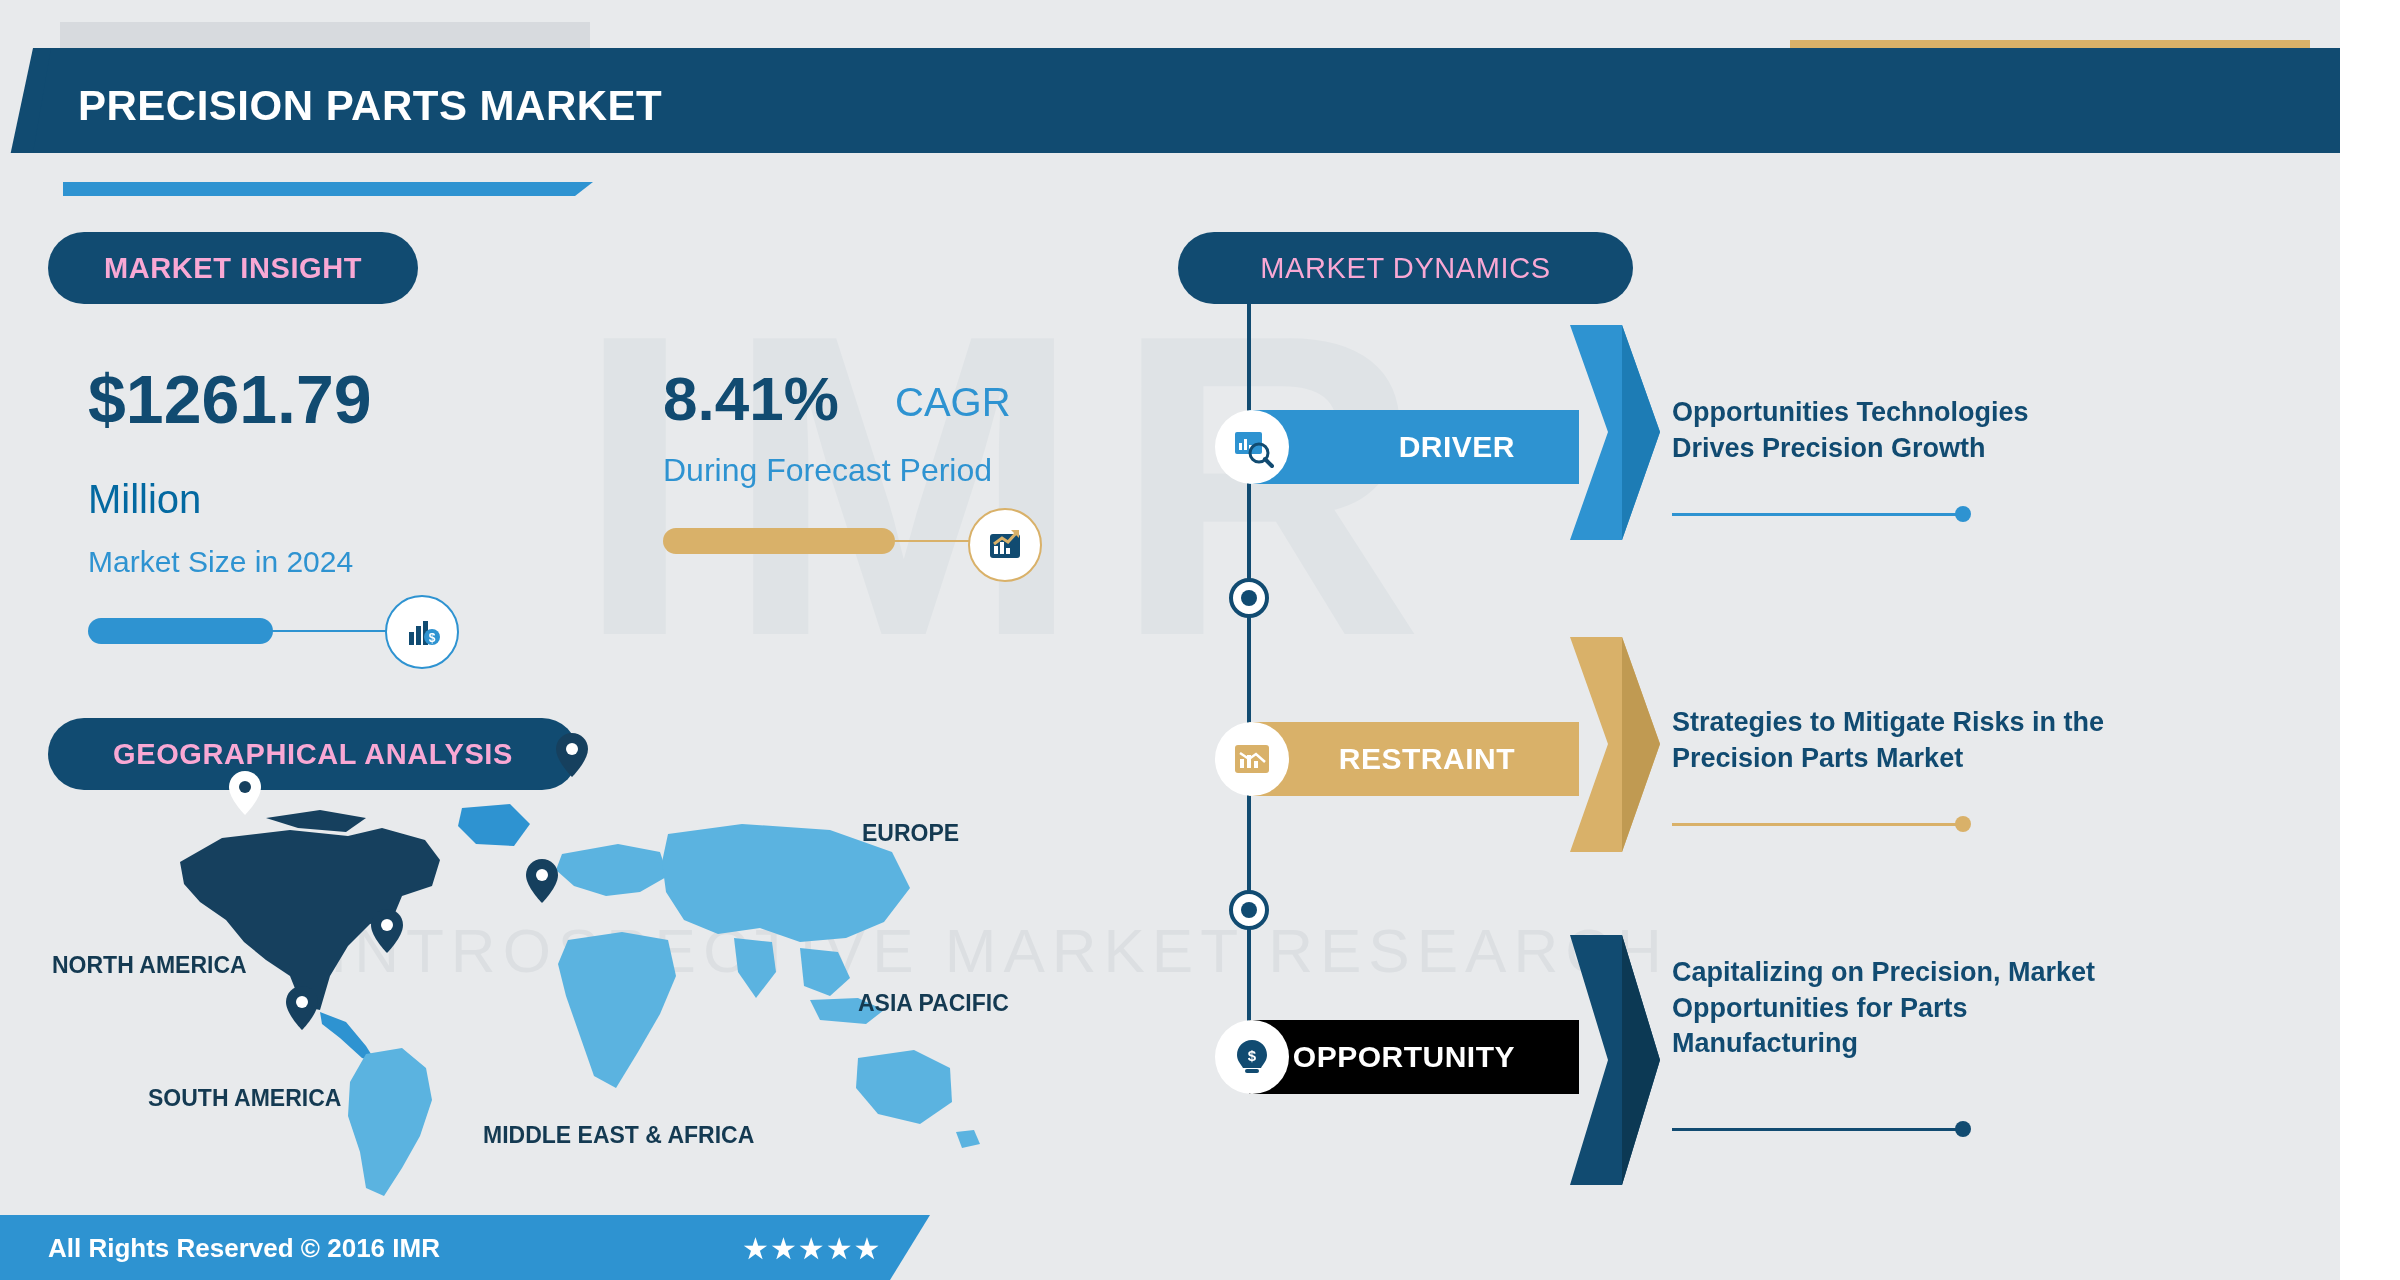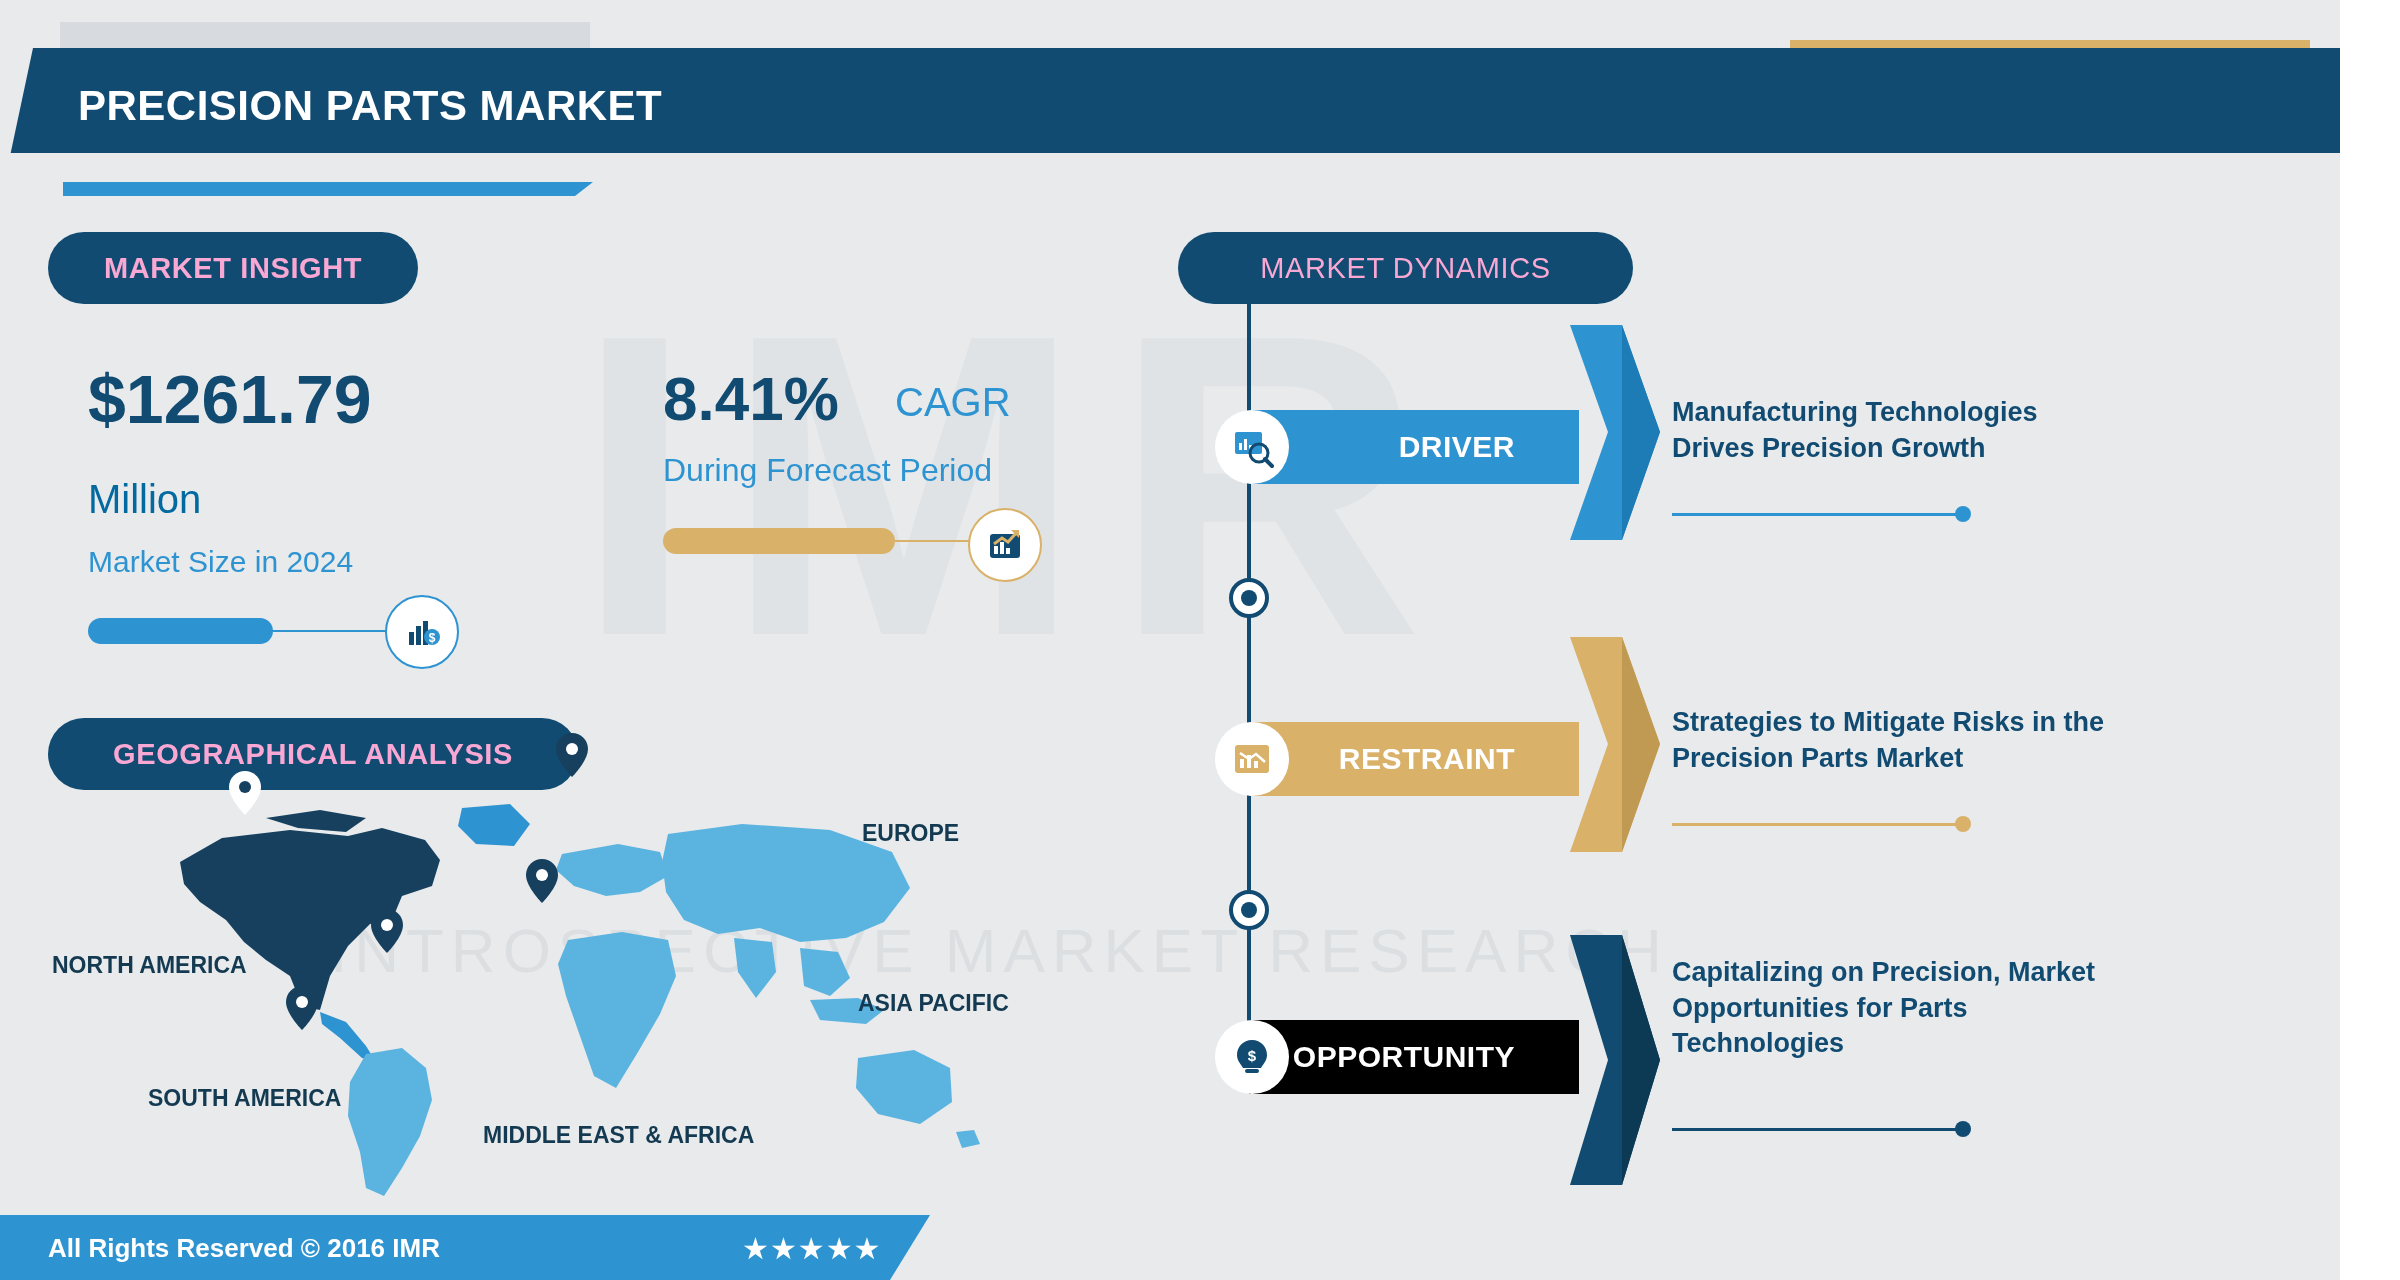--- a/index.html
+++ b/index.html
@@ -396,21 +396,21 @@
       <rect x="19" y="20" width="3" height="5" fill="#fff"></rect>
       <circle cx="29" cy="28" r="9" fill="none" stroke="#114b71" stroke-width="3"></circle>
       <line x1="35" y1="34" x2="42" y2="41" stroke="#114b71" stroke-width="4" stroke-linecap="round"></line>
     </svg>
   </div>
   <svg class="arrow" style="left:1570px; top:325px; height:215px;" viewBox="0 0 90 215">
     <path d="M0 0 L52 0 L90 107 L52 215 L0 215 L38 107 Z" fill="#2e93d1"></path>
     <path d="M52 0 L90 107 L52 215 L52 0 Z" fill="#1d7cb5"></path>
   </svg>
   <div class="dyn-text" style="left:1672px; top:395px;">
-    <div>Manufacturing Technologies</div>
+    <div>Opportunities Technologies</div>
     <div>Drives Precision Growth</div>
   </div>
   <div class="dyn-underline" style="left:1672px; top:513px; width:290px; background:#2e93d1;"></div>
   <div class="dyn-dot" style="left:1955px; top:506px; background:#2e93d1;"></div>
 
   <div class="dyn-band" style="left:1249px; top:722px; width:330px; background:#d9b169;">RESTRAINT</div>
   <div class="dyn-icon" style="left:1215px; top:722px;">
     <svg width="44" height="44" viewBox="0 0 44 44">
       <rect x="5" y="8" width="34" height="28" rx="3" fill="#d9b169"></rect>
       <rect x="10" y="22" width="4" height="9" fill="#fff"></rect>
@@ -438,21 +438,21 @@
       <text x="22" y="26" font-size="15" font-family="Liberation Sans, sans-serif" fill="#fff" text-anchor="middle" font-weight="bold">$</text>
     </svg>
   </div>
   <svg class="arrow" style="left:1570px; top:935px; height:250px;" viewBox="0 0 90 250">
     <path d="M0 0 L52 0 L90 125 L52 250 L0 250 L38 125 Z" fill="#114b71"></path>
     <path d="M52 0 L90 125 L52 250 L52 0 Z" fill="#0c3954"></path>
   </svg>
   <div class="dyn-text" style="left:1672px; top:955px;">
     <div>Capitalizing on Precision, Market</div>
     <div>Opportunities for Parts</div>
-    <div>Technologies</div>
+    <div>Manufacturing</div>
   </div>
   <div class="dyn-underline" style="left:1672px; top:1128px; width:290px; background:#114b71;"></div>
   <div class="dyn-dot" style="left:1955px; top:1121px; background:#114b71;"></div>
 
   <div class="footer"></div>
   <div class="footer-text">All Rights Reserved © 2016 IMR</div>
   <div class="footer-stars">★★★★★</div>
   <div class="right-edge"></div>
 
 </div>

